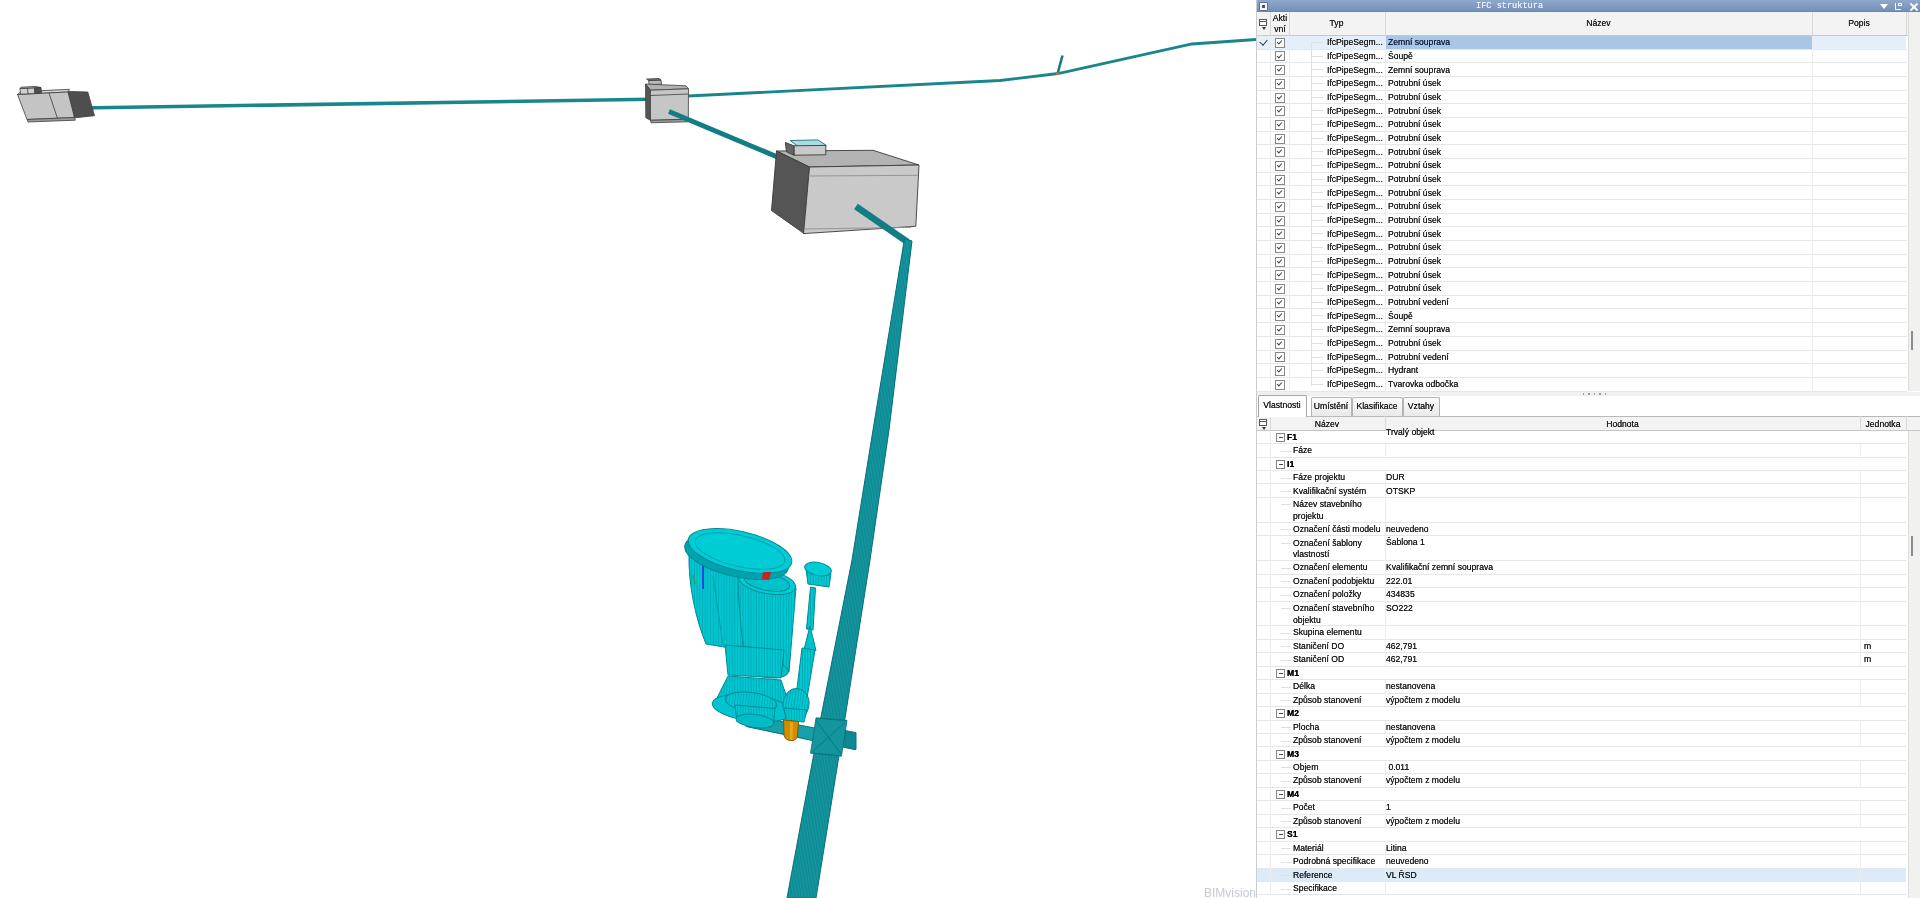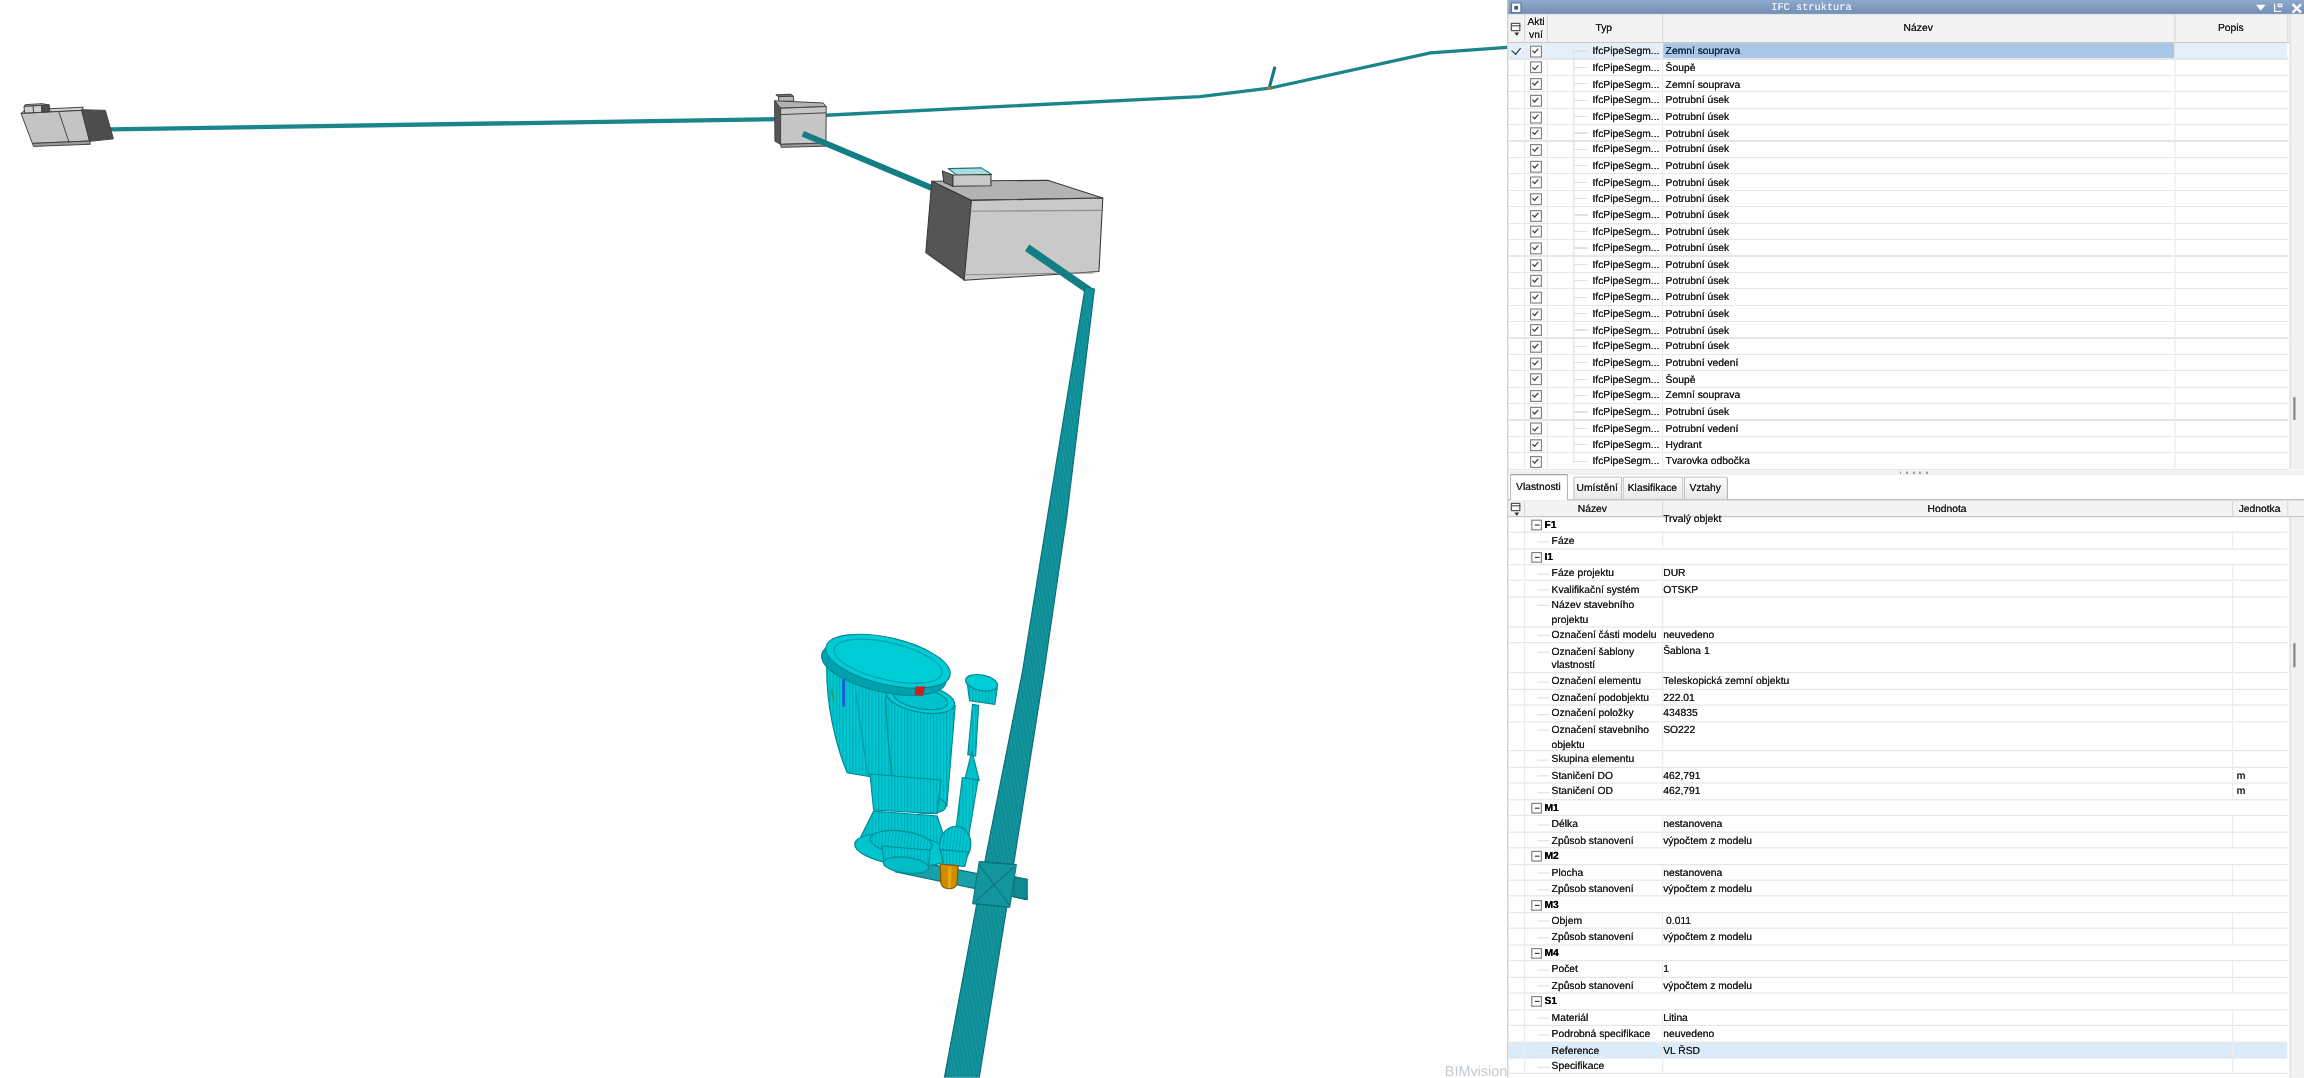--- a/index.html
+++ b/index.html
@@ -358,21 +358,21 @@
 <div class="abs" style="left:1860px;top:536.30px;width:1px;height:24.9px;background:#ececec;"></div>
 <div class="abs" style="left:1281px;top:542.80px;width:10px;height:1px;background:#e0e0e0;"></div>
 <div class="t" style="left:1293px;top:536.30px;line-height:11.5px;padding-top:1.5px;white-space:normal;width:84px;">Označení šablony<br>vlastností</div>
 <div class="t" style="left:1386px;top:536.30px;line-height:13.45px;">Šablona 1</div>
 <div class="abs" style="left:1257px;top:561.20px;width:649px;height:13.45px;border-bottom:1px solid #e6e6e6;"></div>
 <div class="abs" style="left:1270px;top:561.20px;width:1px;height:13.45px;background:#ececec;"></div>
 <div class="abs" style="left:1384.5px;top:561.20px;width:1px;height:13.45px;background:#ececec;"></div>
 <div class="abs" style="left:1860px;top:561.20px;width:1px;height:13.45px;background:#ececec;"></div>
 <div class="abs" style="left:1281px;top:567.70px;width:10px;height:1px;background:#e0e0e0;"></div>
 <div class="t" style="left:1293px;top:561.20px;line-height:13.45px;">Označení elementu</div>
-<div class="t" style="left:1386px;top:561.20px;line-height:13.45px;">Teleskopická zemní objektu</div>
+<div class="t" style="left:1386px;top:561.20px;line-height:13.45px;">Kvalifikační zemní souprava</div>
 <div class="abs" style="left:1257px;top:574.65px;width:649px;height:13.45px;border-bottom:1px solid #e6e6e6;"></div>
 <div class="abs" style="left:1270px;top:574.65px;width:1px;height:13.45px;background:#ececec;"></div>
 <div class="abs" style="left:1384.5px;top:574.65px;width:1px;height:13.45px;background:#ececec;"></div>
 <div class="abs" style="left:1860px;top:574.65px;width:1px;height:13.45px;background:#ececec;"></div>
 <div class="abs" style="left:1281px;top:581.15px;width:10px;height:1px;background:#e0e0e0;"></div>
 <div class="t" style="left:1293px;top:574.65px;line-height:13.45px;">Označení podobjektu</div>
 <div class="t" style="left:1386px;top:574.65px;line-height:13.45px;">222.01</div>
 <div class="abs" style="left:1257px;top:588.10px;width:649px;height:13.45px;border-bottom:1px solid #e6e6e6;"></div>
 <div class="abs" style="left:1270px;top:588.10px;width:1px;height:13.45px;background:#ececec;"></div>
 <div class="abs" style="left:1384.5px;top:588.10px;width:1px;height:13.45px;background:#ececec;"></div>

